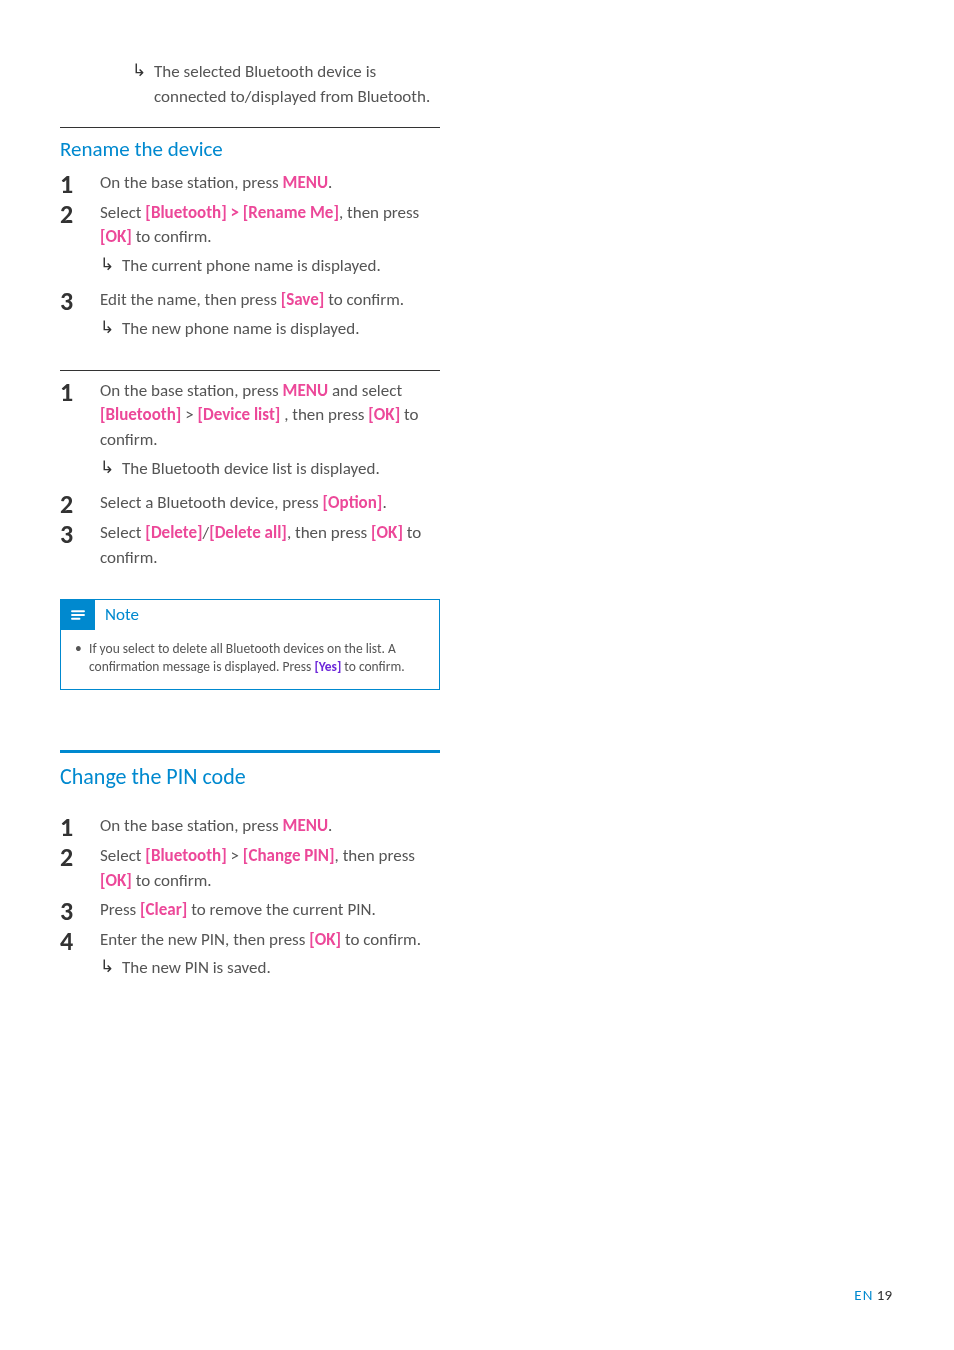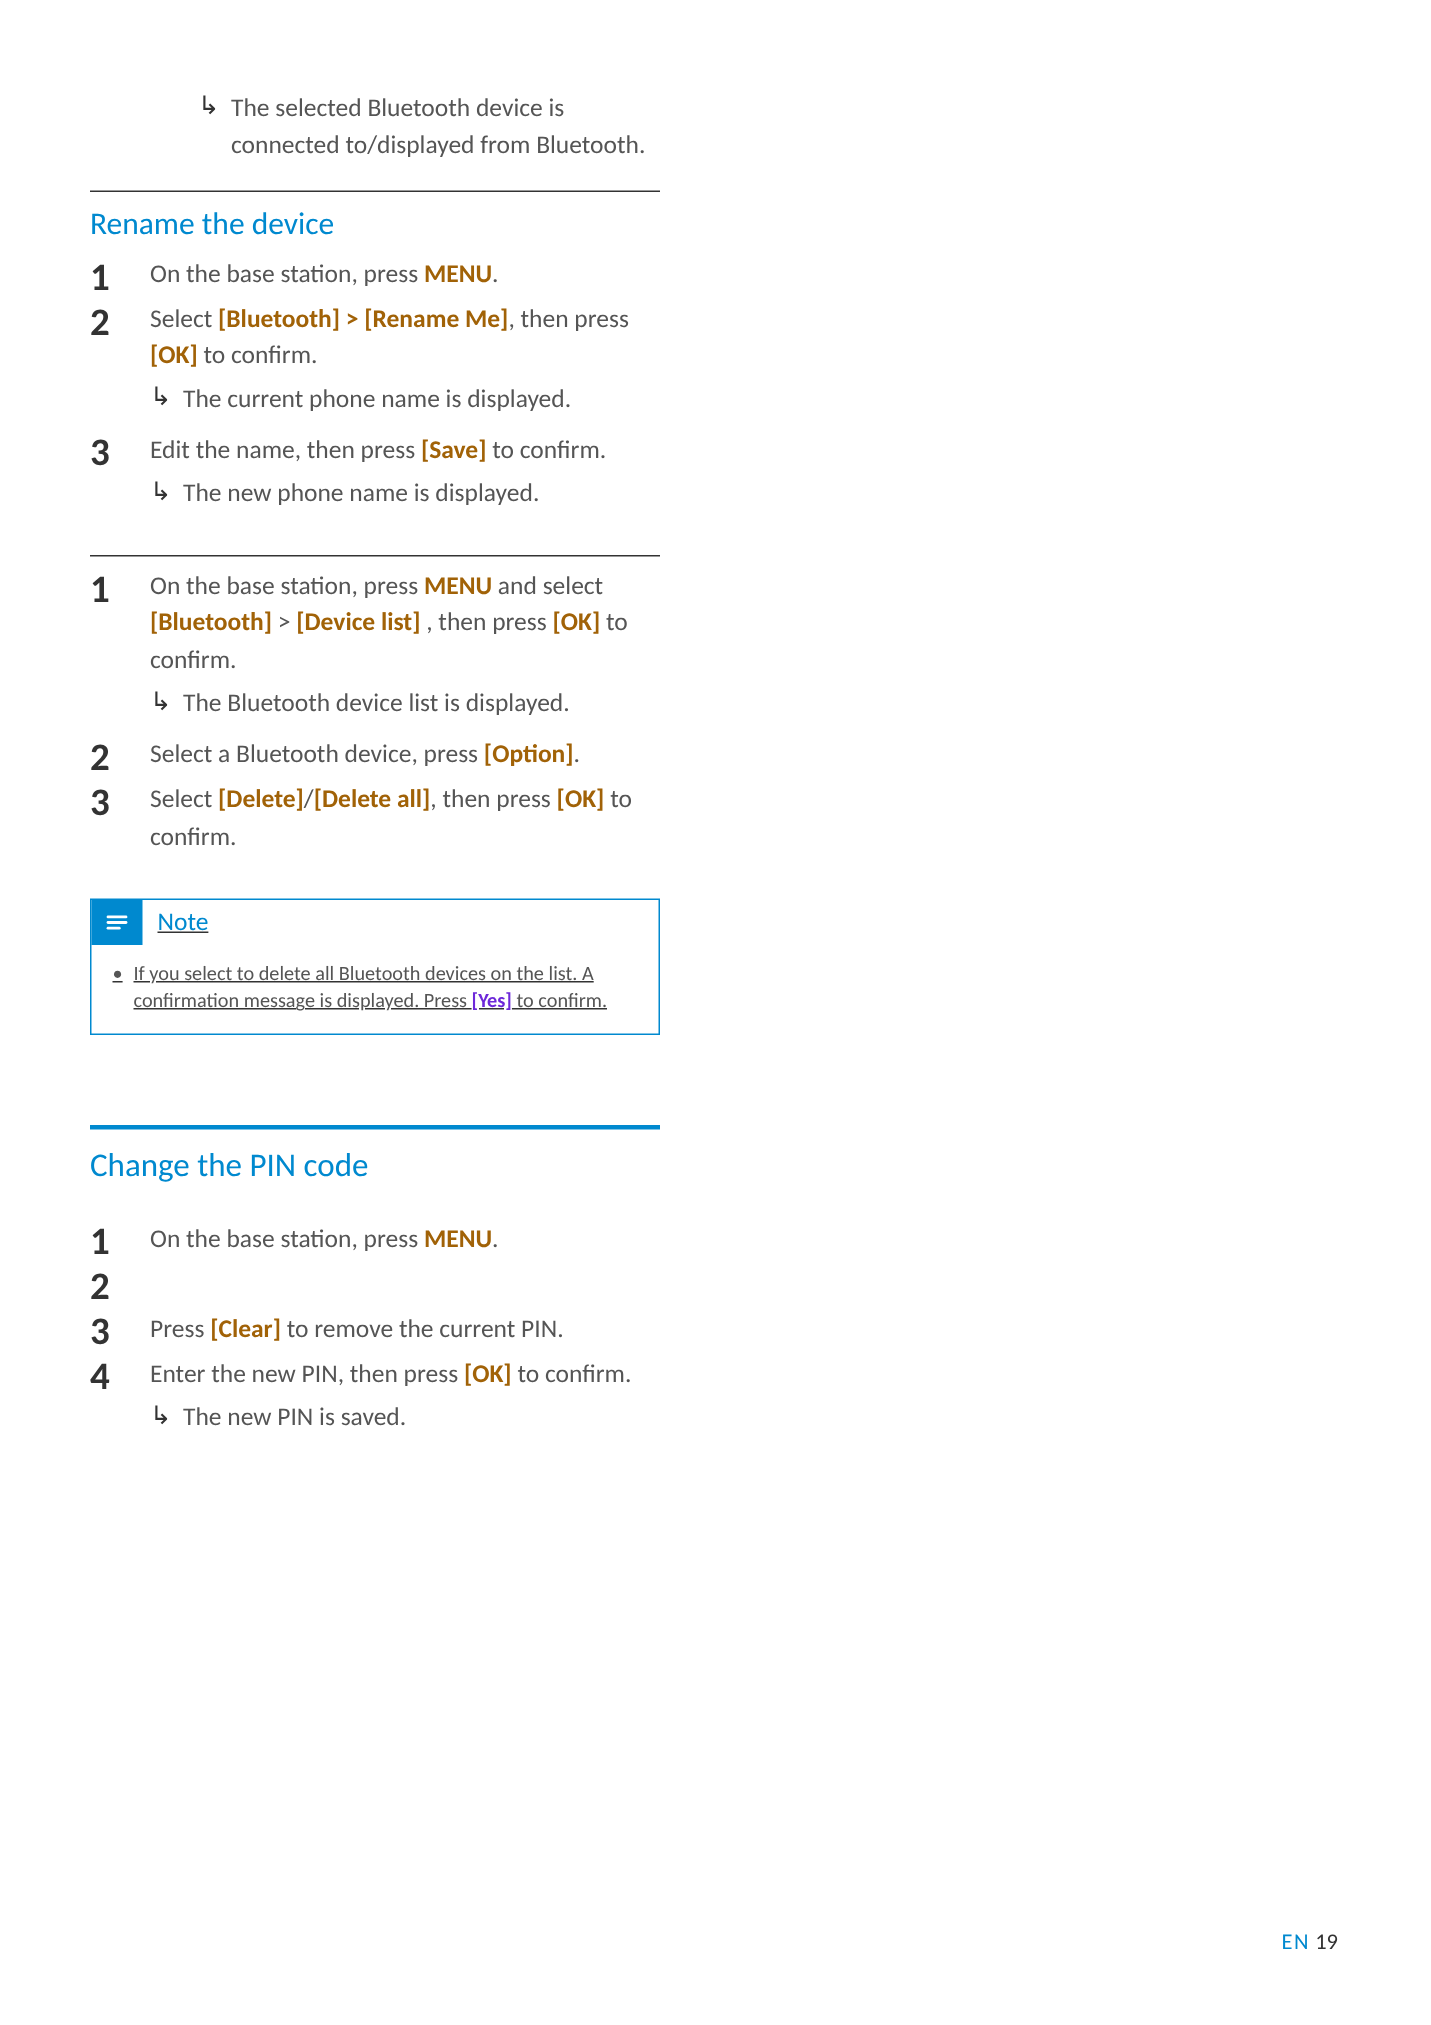--- a/index.html
+++ b/index.html
@@ -7,27 +7,27 @@
   .page { position: relative; width: 954px; height: 1350px; padding: 60px 60px 40px 60px; }
   .col { width: 380px; margin-left: 0; }
   .result-line { display: flex; align-items: flex-start; margin: 0 0 6px 0; padding-left: 72px; }
   .result-arrow { flex: 0 0 22px; font-size: 17px; color: #333; line-height: 1.35; }
   .result-text { font-size: 17px; color: #555; line-height: 1.45; font-weight: 300; }
   .thin-rule { border: none; border-top: 1px solid #333; margin: 18px 0 8px 0; width: 380px; }
   .sub-heading { color: #0089cf; font-size: 21px; font-weight: 400; line-height: 1.25; margin: 6px 0 8px 0; width: 380px; }
   .step { display: flex; align-items: flex-start; margin: 4px 0; }
   .step-num { width: 40px; font-size: 26px; font-weight: 600; color: #333; line-height: 1.0; text-align: left; flex-shrink: 0; }
   .step-body { font-size: 17px; color: #555; line-height: 1.45; font-weight: 300; max-width: 340px; }
-  .step-body b, .step-body strong { font-weight: 600; color: #a16207; }
+  .step-body b, .step-body strong { font-weight: 600; color: #ec4899; }
   .sub-result { display: flex; align-items: flex-start; margin-top: 4px; }
   .sub-result .result-arrow { flex: 0 0 22px; }
   .sub-result .result-text { }
   .thick-rule { border: none; border-top: 3px solid #0089cf; margin: 60px 0 10px 0; width: 380px; }
   .main-heading { color: #0089cf; font-size: 22px; font-weight: 400; margin: 10px 0 24px 0; }
-  .note-box { border: 1px solid #0089cf; width: 380px; margin-top: 28px; text-decoration: underline; }
+  .note-box { border: 1px solid #0089cf; width: 380px; margin-top: 28px; }
   .note-header { display: flex; align-items: center; padding: 0; }
   .note-tab { width: 34px; height: 30px; background: #0089cf; display: flex; align-items: center; justify-content: center; }
   .note-tab svg { width: 18px; height: 18px; }
   .note-title { color: #0089cf; font-size: 17px; margin-left: 10px; font-weight: 400; }
   .note-body { padding: 10px 14px 12px 14px; }
   .note-item { display: flex; align-items: flex-start; font-size: 13.5px; color: #555; line-height: 1.4; font-weight: 300; }
   .note-bullet { flex: 0 0 14px; }
   .note-item b { font-weight: 600; color: #6d28d9; }
   .footer { position: absolute; bottom: 46px; right: 62px; font-size: 15px; }
   .footer-lang { color: #0089cf; letter-spacing: 1px; }
@@ -129,20 +129,23 @@
 
     <div class="step">
       <div class="step-num">1</div>
       <div class="step-body">
         <span>On the base station, press </span><b>MENU</b><span>.</span>
       </div>
     </div>
 
     <div class="step">
       <div class="step-num">2</div>
+      <div class="step-body">
+        <span>Select </span><b>[Bluetooth]</b><span> &gt; </span><b>[Change PIN]</b><span>, then press </span><b>[OK]</b><span> to confirm.</span>
+      </div>
     </div>
 
     <div class="step">
       <div class="step-num">3</div>
       <div class="step-body">
         <span>Press </span><b>[Clear]</b><span> to remove the current PIN.</span>
       </div>
     </div>
 
     <div class="step">

